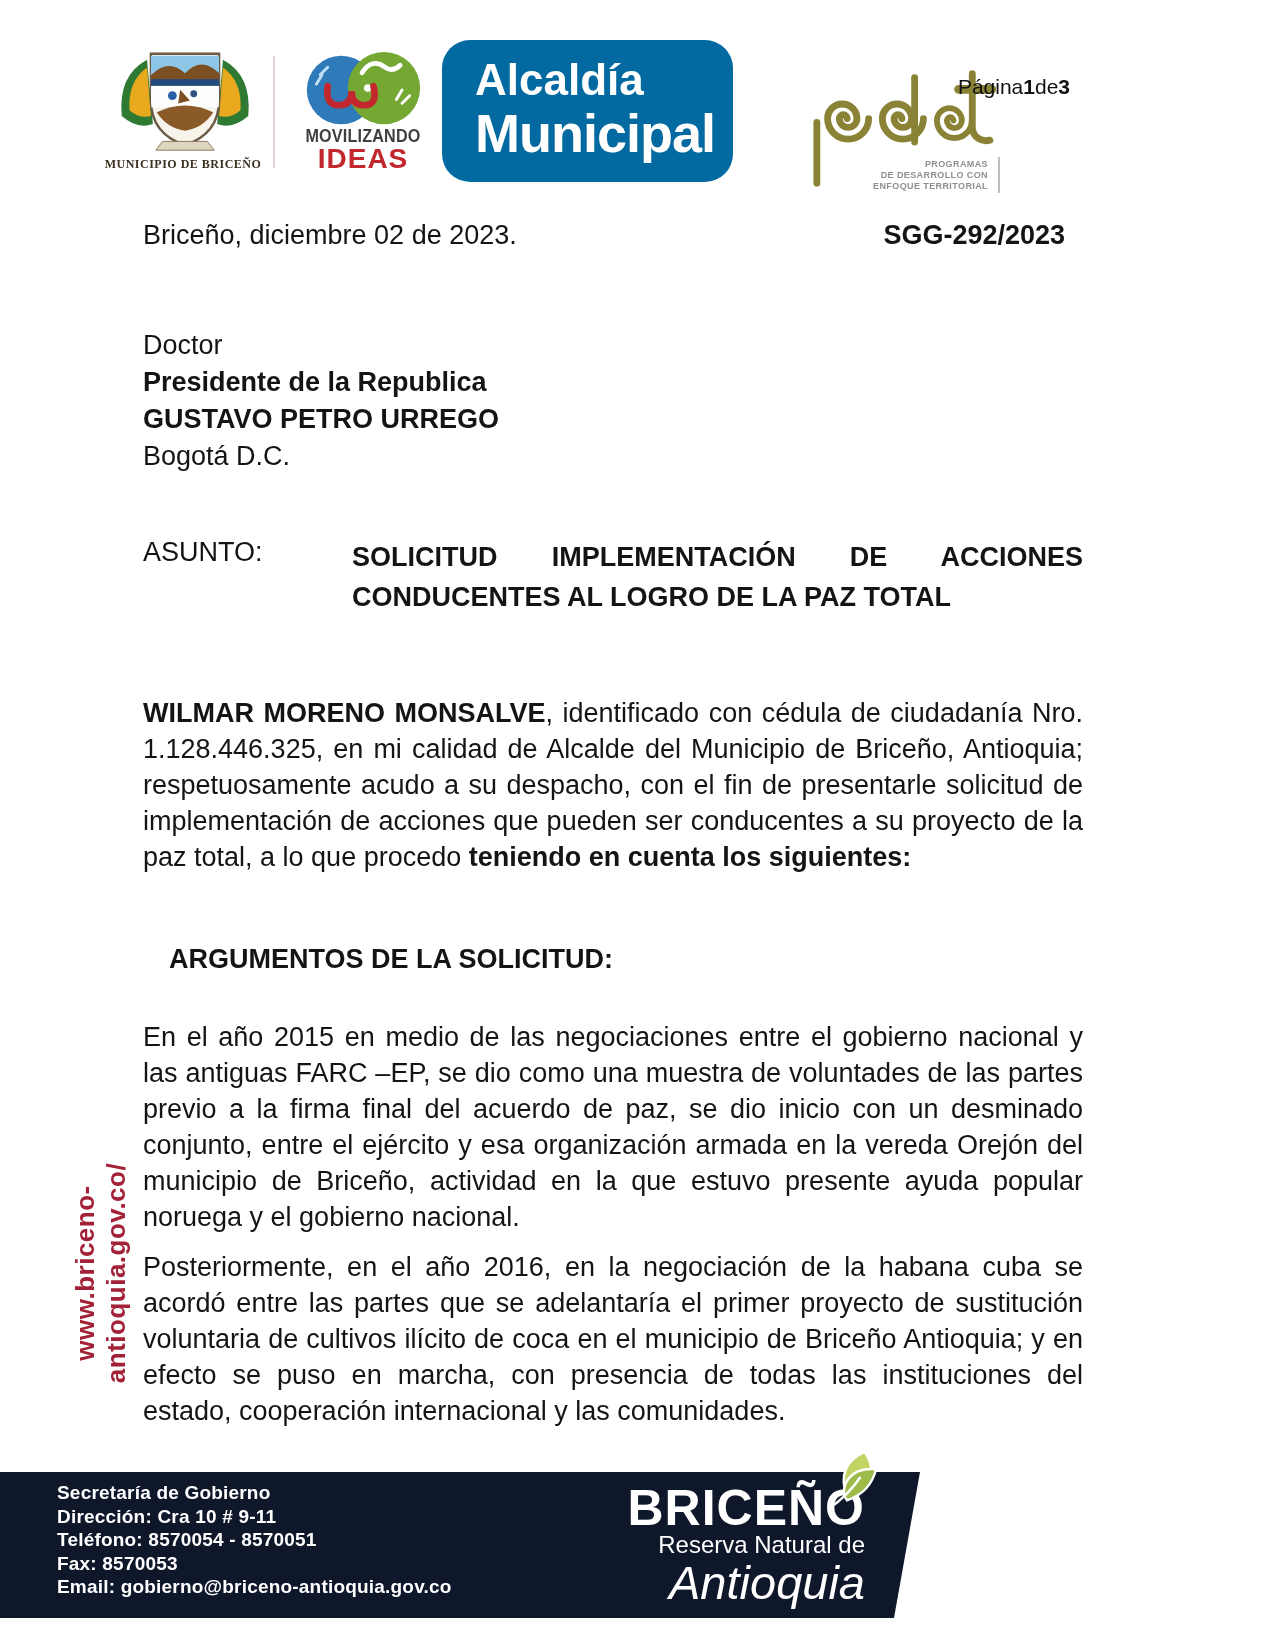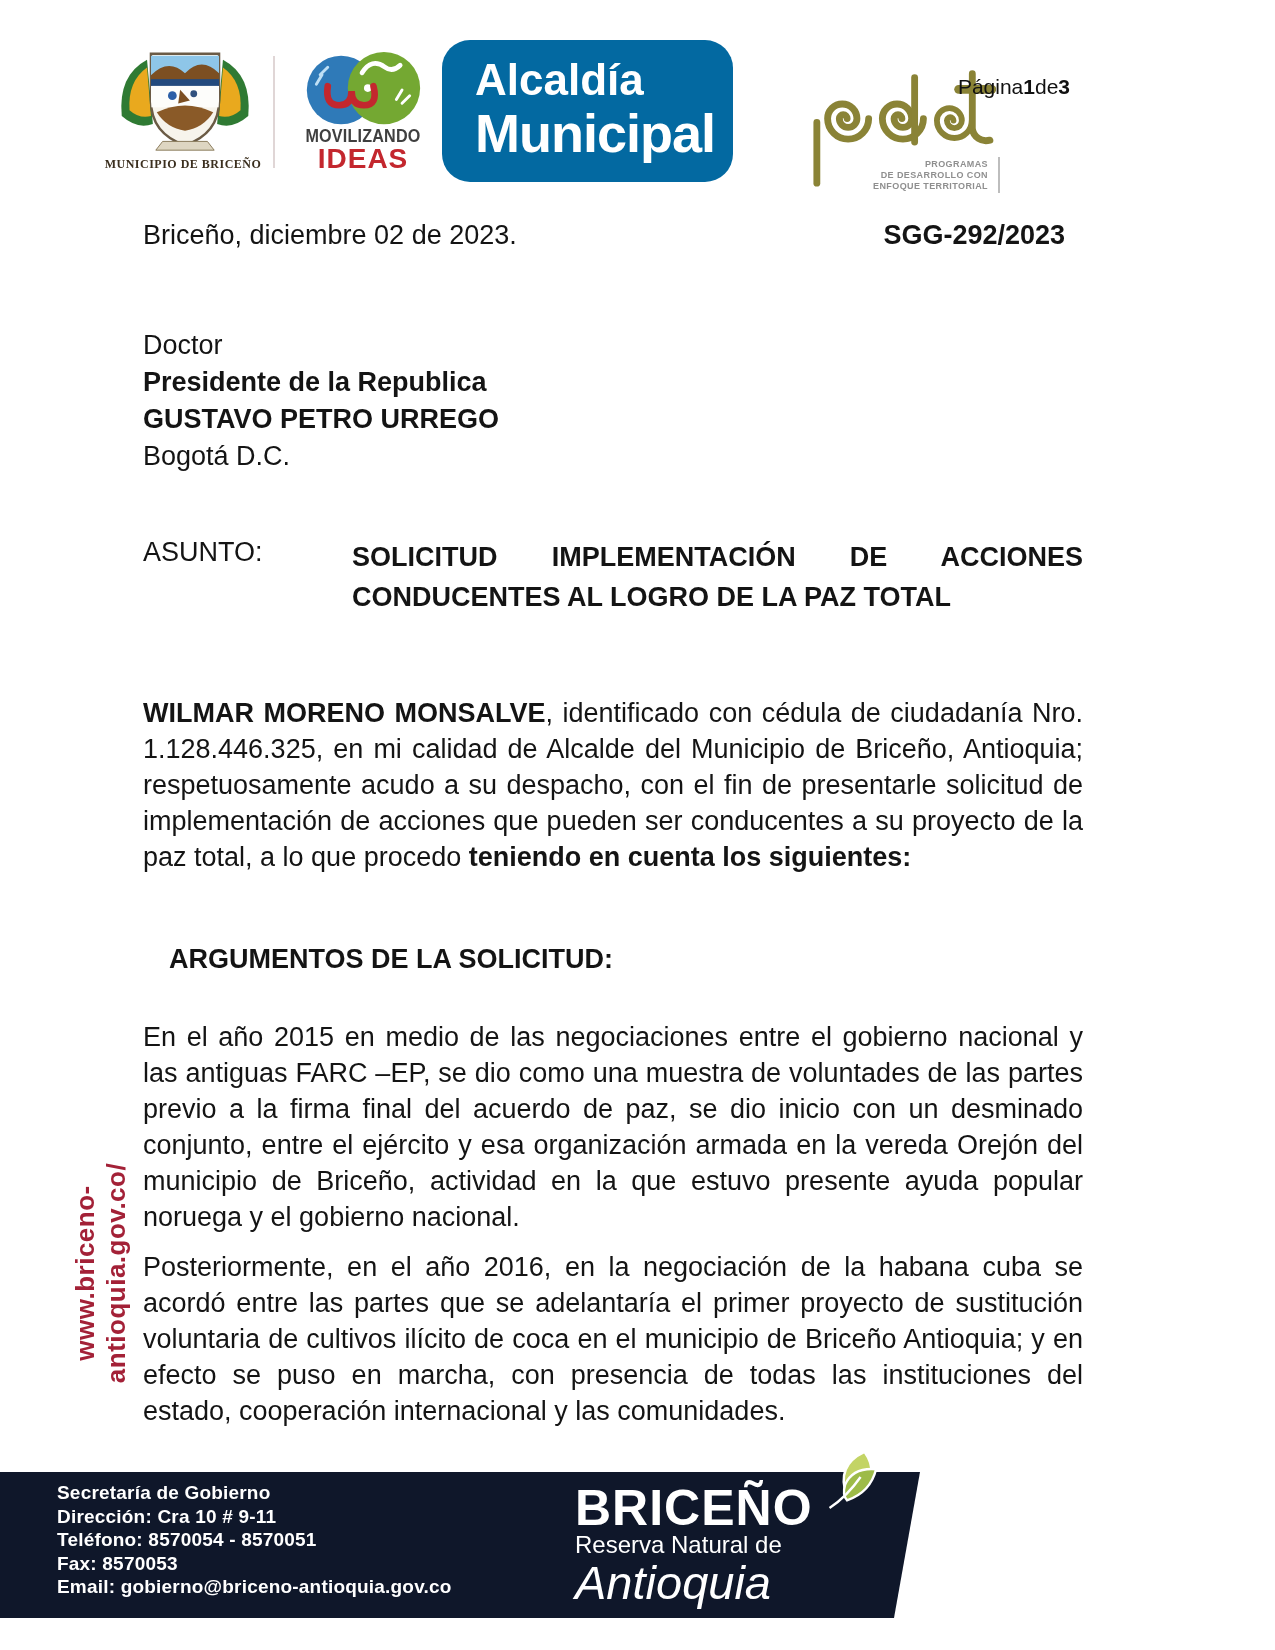--- a/index.html
+++ b/index.html
@@ -64,21 +64,21 @@
   .footer-band{
     position:absolute;left:0;top:1472px;width:920px;height:146px;
     background:#0f172a;
     -webkit-clip-path:polygon(0 0,100% 0,calc(100% - 26px) 100%,0 100%);
     clip-path:polygon(0 0,100% 0,calc(100% - 26px) 100%,0 100%);
   }
   .footer-contact{
     position:absolute;left:57px;top:9px;color:#ffffff;
     font-size:19px;font-weight:700;line-height:23.5px;letter-spacing:.2px;
   }
-  .brand{position:absolute;left:575px;top:12px;width:290px;text-align:left;color:#fff;}
+  .brand{position:absolute;left:575px;top:12px;width:290px;text-align:right;color:#fff;}
   .brand-l1{font-size:50px;font-weight:800;line-height:48px;letter-spacing:1px;}
   .brand-l2{font-size:24px;font-weight:400;line-height:26px;}
   .brand-l3{font-size:47px;font-style:italic;font-weight:400;line-height:50px;}
   .leaf{position:absolute;left:808px;top:1446px;}
   .mayor{position:absolute;left:955px;top:1468px;width:285px;text-align:center;color:#b22040;}
   .mayor-l1,.mayor-l2{font-size:56px;font-weight:800;line-height:52px;letter-spacing:-1px;}
   .mayor-l3{font-size:28px;font-weight:400;line-height:34px;margin-top:3px;}
 </style>
 </head>
 <body>

